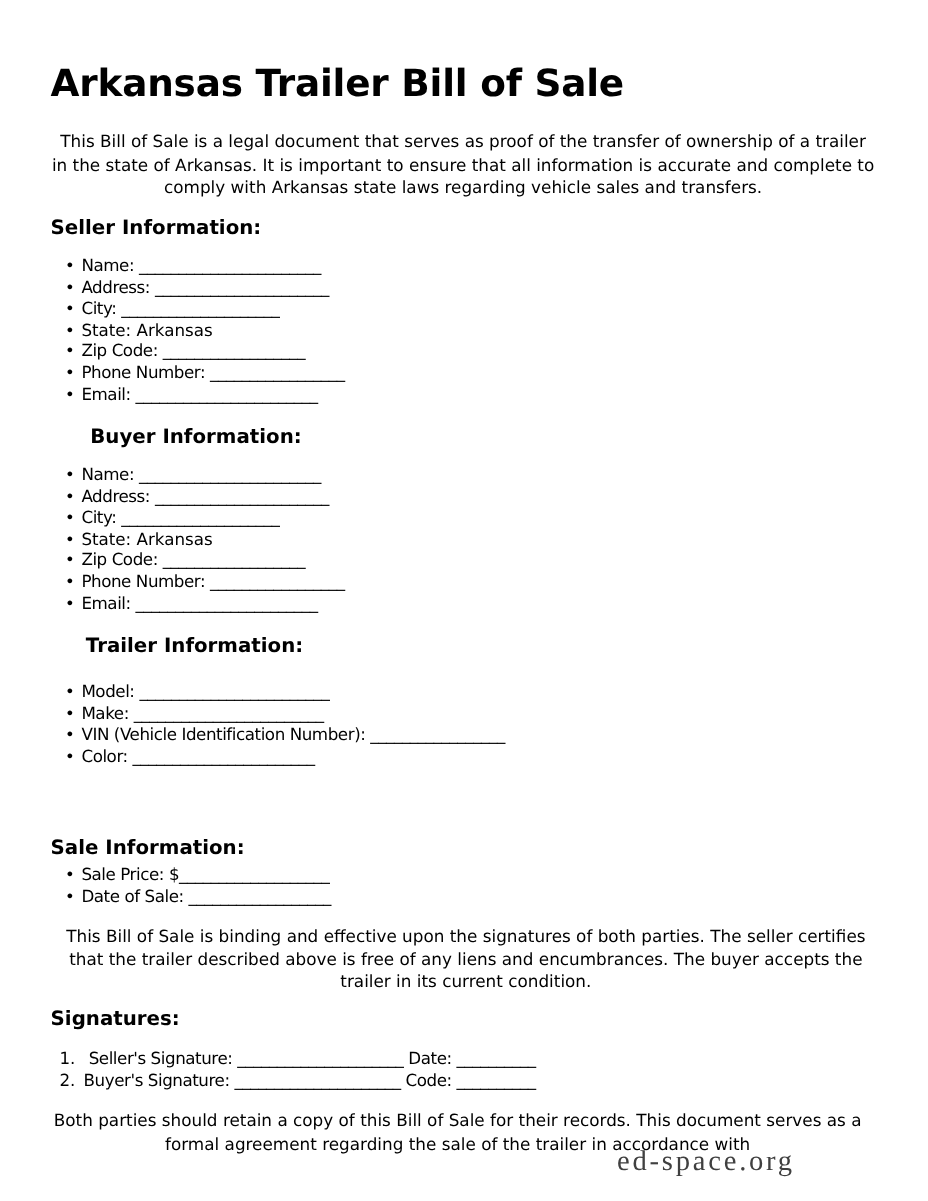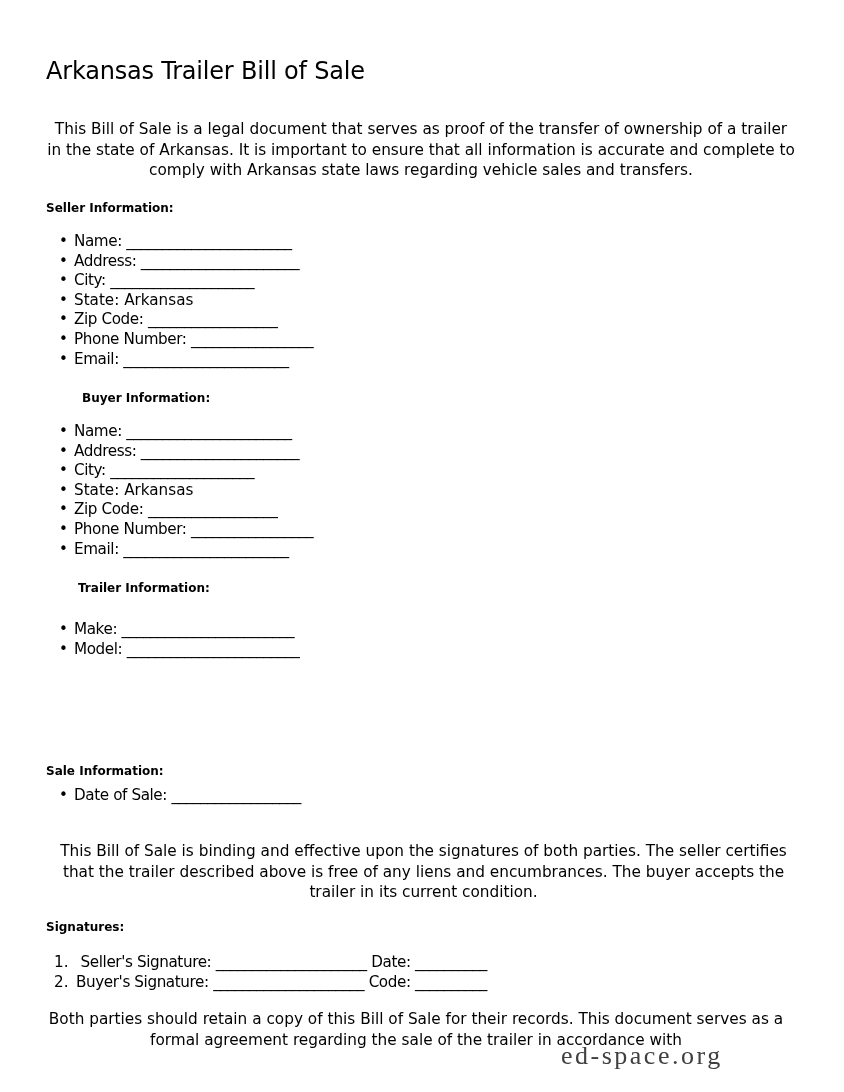--- a/index.html
+++ b/index.html
@@ -25,39 +25,39 @@
     overflow: hidden;
   }
   .content {
     position: absolute;
     left: 46px;
     top: 0;
     width: 752px;
   }
   h1.doc-title {
     font-family: "DejaVu Sans", sans-serif;
-    font-size: 24px;
-    font-weight: normal;
+    font-size: 34px;
+    font-weight: bold;
     letter-spacing: -0.2px;
     line-height: 1.1;
     margin: 0;
     padding: 0;
     position: absolute;
     top: 58px;
     left: 0;
     white-space: nowrap;
   }
   p.para {
     font-size: 15.3px;
     line-height: 20.5px;
     margin: 0;
     text-align: center;
   }
   h2.section {
-    font-size: 12px;
+    font-size: 18px;
     font-weight: bold;
     margin: 0;
     line-height: 20px;
   }
   ul.fields {
     list-style: none;
     margin: 0;
     padding: 0;
   }
   ul.fields li {
@@ -162,30 +162,33 @@
         <li><span class="blank">Phone Number: _________________</span></li>
         <li><span class="blank">Email: _______________________</span></li>
       </ul>
     </div>
 
     <div class="blk-trailer-h">
       <h2 class="section">Trailer Information:</h2>
     </div>
     <div class="blk-trailer-l">
       <ul class="fields">
+        <li><span class="blank">Model: ________________________</span></li>
         <li><span class="blank">Make: ________________________</span></li>
-        <li><span class="blank">Model: ________________________</span></li>
+        <li><span class="blank">VIN (Vehicle Identification Number): _________________</span></li>
+        <li><span class="blank">Color: _______________________</span></li>
       </ul>
     </div>
 
     <div class="blk-sale-h">
       <h2 class="section">Sale Information:</h2>
     </div>
     <div class="blk-sale-l">
       <ul class="fields">
+        <li><span class="blank">Sale Price: $___________________</span></li>
         <li><span class="blank">Date of Sale: __________________</span></li>
       </ul>
     </div>
 
     <div class="blk-binding">
       <p class="para">This Bill of Sale is binding and effective upon the signatures of both parties. The seller certifies that the trailer described above is free of any liens and encumbrances. The buyer accepts the trailer in its current condition.</p>
     </div>
 
     <div class="blk-sig-h">
       <h2 class="section">Signatures:</h2>

